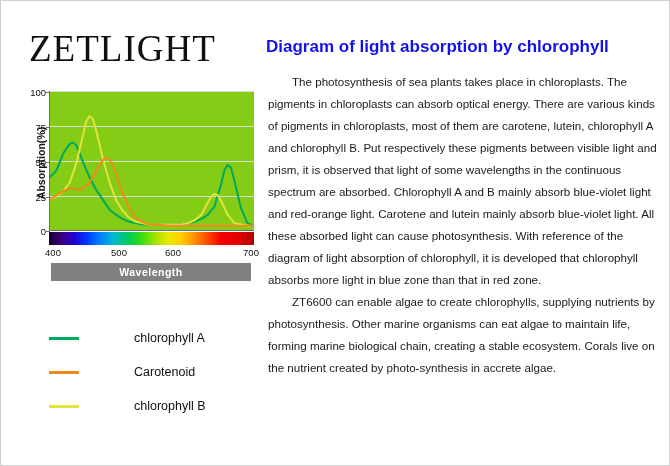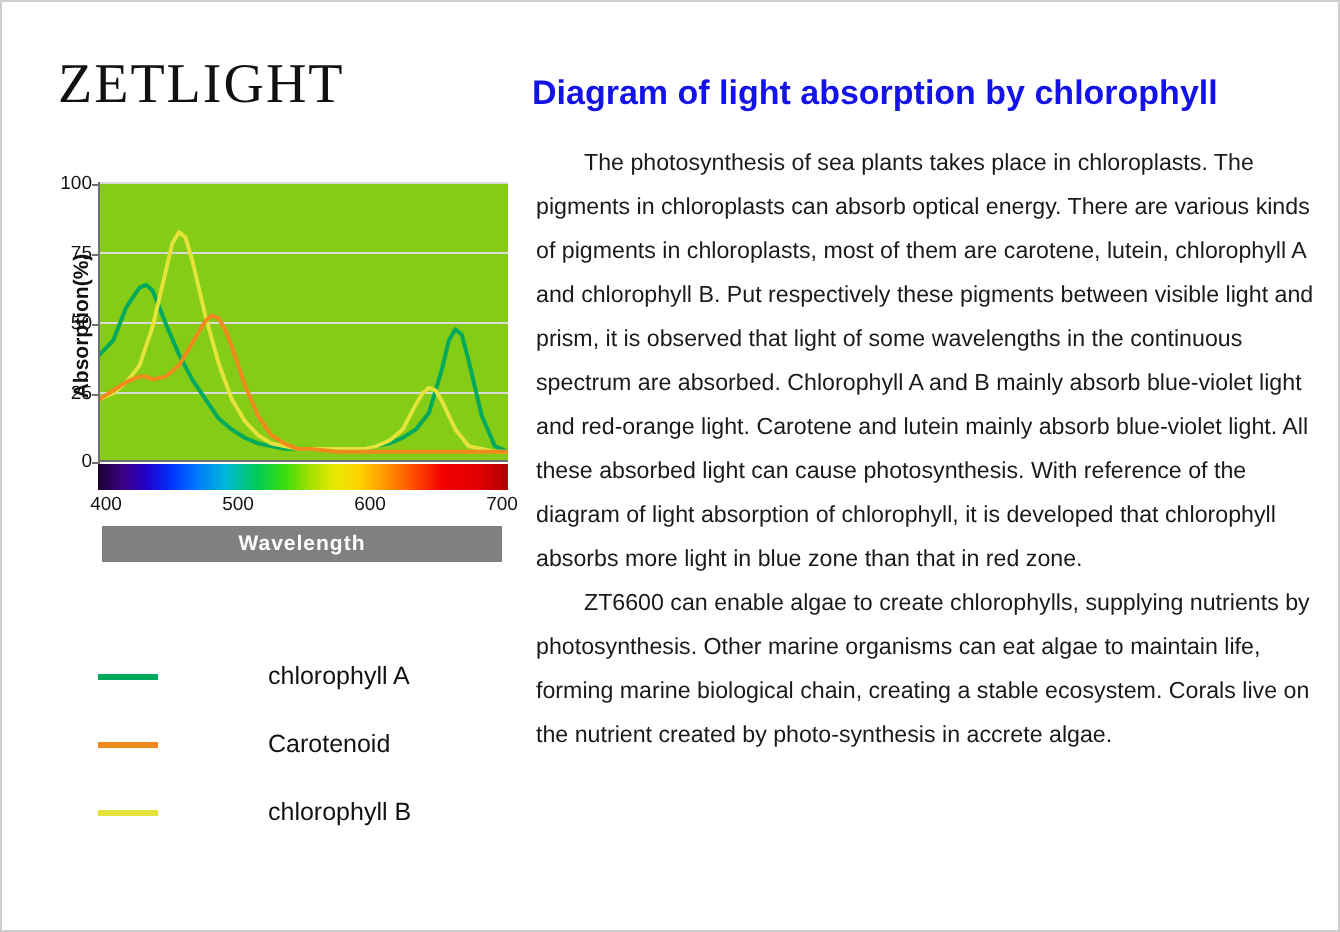--- a/index.html
+++ b/index.html
@@ -29,21 +29,21 @@
     position: absolute;
     left: 0; top: 0;
     width: 265px;
     height: 464px;
   }
   #brand-logo {
     position: absolute;
     left: 28px;
     top: 26px;
     font-family: "Liberation Serif", serif;
-    font-size: 28px;
+    font-size: 37px;
     letter-spacing: 1px;
     color: #111111;
     white-space: nowrap;
   }
 
   
   #chart-block {
     position: absolute;
     left: 12px;
     top: 86px;
@@ -248,21 +248,21 @@
           <polyline id="series-0" fill="none" stroke-width="2" stroke-linejoin="round" stroke-linecap="round" points="0.00,86.80 6.61,79.80 13.23,63.00 19.84,53.20 23.15,51.80 26.45,54.60 33.06,71.40 39.68,86.80 46.29,99.40 52.90,109.20 59.52,119.00 66.13,124.60 72.74,128.80 79.35,131.60 85.97,133.00 92.58,134.40 99.19,134.40 105.81,134.40 112.42,134.40 119.03,134.40 125.65,134.40 132.26,134.40 138.87,133.00 145.48,131.60 152.10,128.80 158.71,124.60 165.32,116.20 171.94,93.80 175.24,79.80 178.55,74.20 181.85,77.00 185.16,89.60 191.77,117.60 198.39,133.00 205.00,135.80" stroke="#00a95c"></polyline>
           <polyline id="series-1" fill="none" stroke-width="2" stroke-linejoin="round" stroke-linecap="round" points="0.00,109.20 6.61,106.40 13.23,100.80 19.84,92.40 26.45,72.80 33.06,44.80 36.37,30.80 39.68,25.20 42.98,28.00 46.29,39.20 52.90,67.20 59.52,91.00 66.13,109.20 72.74,120.40 79.35,127.40 85.97,131.60 92.58,133.00 99.19,134.40 105.81,134.40 112.42,134.40 119.03,134.40 125.65,134.40 132.26,134.40 138.87,133.00 145.48,130.20 152.10,124.60 158.71,112.00 162.02,106.40 165.32,103.60 168.63,105.00 171.94,110.60 178.55,124.60 185.16,133.00 191.77,134.40 198.39,135.80 205.00,135.80" stroke="#e3e33a"></polyline>
           <polyline id="series-2" fill="none" stroke-width="2" stroke-linejoin="round" stroke-linecap="round" points="0.00,109.20 6.61,105.00 13.23,100.80 19.84,98.00 23.15,98.00 26.45,99.40 33.06,98.00 39.68,92.40 46.29,81.20 49.60,75.60 52.90,70.00 56.21,67.20 59.52,68.60 62.82,74.20 66.13,82.60 69.44,92.40 72.74,102.20 79.35,117.60 85.97,127.40 92.58,131.60 99.19,134.40 105.81,134.40 119.03,135.80 132.26,135.80 145.48,135.80 158.71,135.80 171.94,135.80 185.16,135.80 198.39,135.80 205.00,135.80" stroke="#f08a1e"></polyline>
         </svg>
       </div>
 
       <div id="spectrum-bar"></div>
 
       <div class="x-tick-label" style="left:40px;">400</div>
       <div class="x-tick-label" style="left:106px;">500</div>
-      <div class="x-tick-label" style="left:172px;">600</div>
+      <div class="x-tick-label" style="left:160px;">600</div>
       <div class="x-tick-label" style="left:238px;">700</div>
 
       <div id="x-axis-banner">Wavelength</div>
     </div>
 
     <div id="legend">
       <div class="legend-row">
         <span class="legend-swatch" id="swatch-0" style="background: rgb(0, 169, 92);"></span>
         <span class="legend-label">chlorophyll A</span>
       </div>

